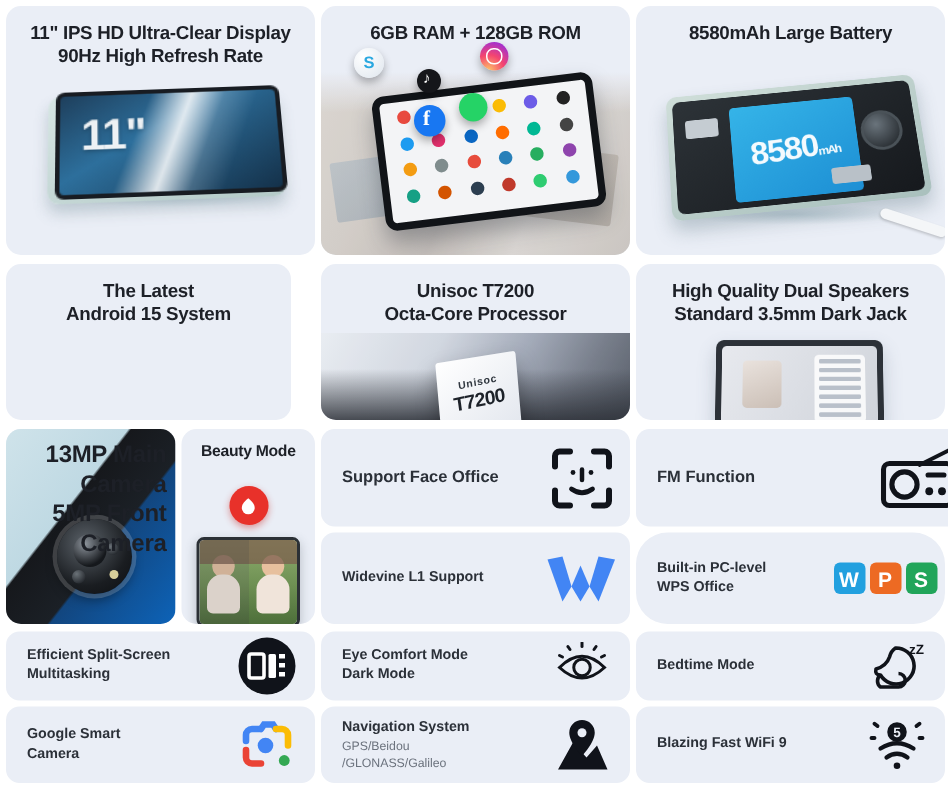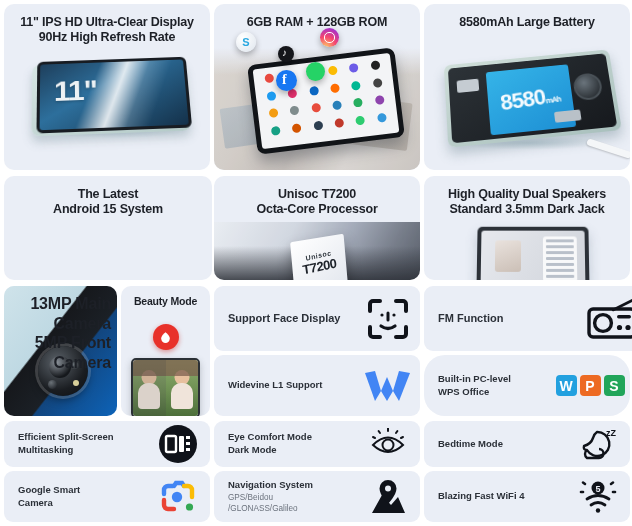--- a/index.html
+++ b/index.html
@@ -271,21 +271,21 @@
             <div class="t3-num"><span>8580</span><sub>mAh</sub></div>
           </div>
           <div class="t3-cam"></div>
           <div class="t3-chip2"></div>
         </div>
       </div>
       <div class="t3-cable"></div>
     </div>
   </div>
 
-  <div class="card" style="left:4px;top:176px;width:208px;height:104px;">
+  <div class="card" style="left:4px;top:176px;width:190px;height:104px;">
     <div class="ttl big-ttl">The Latest
 Android 15 System</div>
   </div>
 
   <div class="card" style="left:214px;top:176px;width:206px;height:104px;">
     <div class="t5-bg"></div>
     <div class="t5-chip">
       <b>Unisoc</b>
       <i>T7200</i>
     </div>
@@ -339,21 +339,21 @@
           <div class="bm-wall"></div>
         </div>
       <div class="bm-half">
           <div class="bm-wall"></div>
         </div>
     </div>
   </div>
 
   <div class="feat" style="left:214px;top:286px;width:206px;height:65px;">
     <div class="txt">
-        <div class="lbl lg">Support Face Display</div>
+        <div class="lbl lg">Support Face Office</div>
       </div>
     <div class="ico">
       <svg width="42" height="42" viewBox="0 0 42 42" fill="none" stroke="#10131a" stroke-width="4" stroke-linecap="round">
         <path d="M3 13 V6 A3 3 0 0 1 6 3 H13"></path>
           <path d="M29 3 H36 A3 3 0 0 1 39 6 V13"></path>
         <path d="M39 29 V36 A3 3 0 0 1 36 39 H29"></path>
           <path d="M13 39 H6 A3 3 0 0 1 3 36 V29"></path>
         <circle cx="15" cy="17" r="1.6" fill="#10131a" stroke="none"></circle>
           <circle cx="27" cy="17" r="1.6" fill="#10131a" stroke="none"></circle>
         <path d="M21 15 V22" stroke-width="3"></path>
@@ -446,21 +446,21 @@
       <svg width="42" height="36" viewBox="0 0 42 36" fill="none" stroke="#10131a" stroke-width="2.4" stroke-linejoin="round">
         <path d="M20 6 a12 12 0 1 1-10 18 Q6 24 7 20 Q14 18 16 12 Q17 8 20 6 Z"></path>
         <path d="M10 24 a5 5 0 0 0 0 8 h12 a4.5 4.5 0 0 0 0-9"></path>
         <text x="29" y="10" font-family="Liberation Sans, sans-serif" font-size="9" font-weight="bold" fill="#10131a" stroke="none">zZ</text>
       </svg>
     </div>
   </div>
 
   <div class="feat" style="left:424px;top:471px;width:206px;height:51px;">
     <div class="txt">
-        <div class="lbl">Blazing Fast WiFi 4</div>
+        <div class="lbl">Blazing Fast WiFi 9</div>
       </div>
     <div class="ico">
       <svg width="40" height="36" viewBox="0 0 40 36" fill="none" stroke="#10131a" stroke-width="2.6" stroke-linecap="round">
         <circle cx="20" cy="9" r="6.5" fill="#10131a" stroke="none"></circle>
         <text x="20" y="12.5" font-family="Liberation Sans, sans-serif" font-size="9" font-weight="bold" fill="#eaeef6" text-anchor="middle" stroke="none">5</text>
         <path d="M9 20 Q20 13 31 20" stroke-width="2.8"></path>
         <path d="M13 26 Q20 21 27 26" stroke-width="2.8"></path>
         <circle cx="20" cy="31.5" r="2.2" fill="#10131a" stroke="none"></circle>
         <path d="M7 5 L5 3.5"></path>
           <path d="M33 5 L35 3.5"></path>

